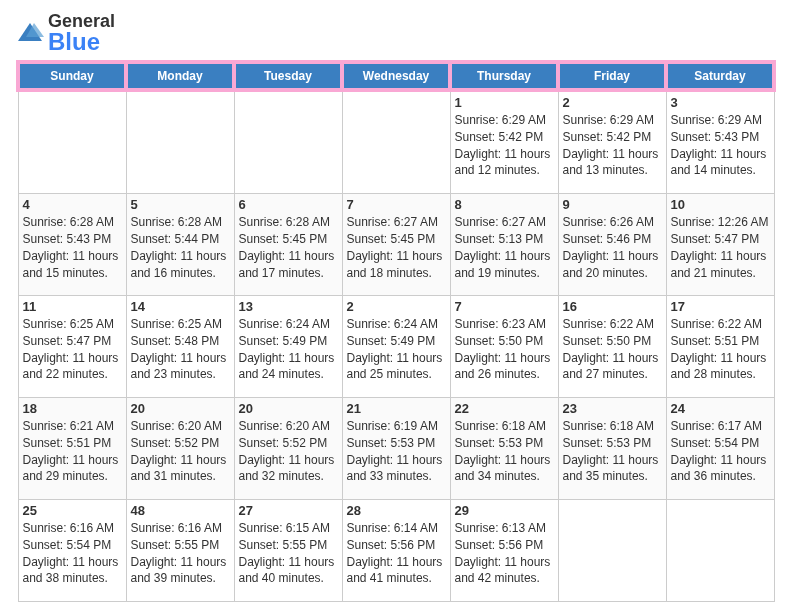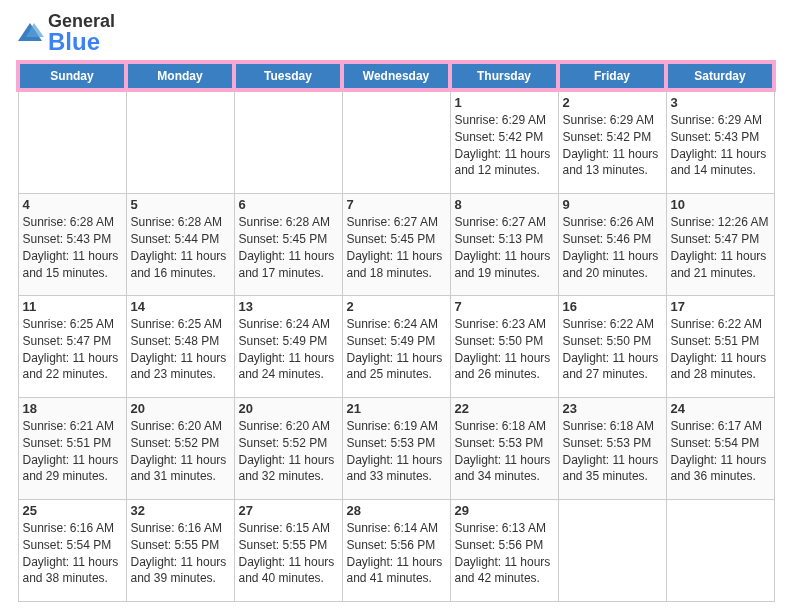--- a/index.html
+++ b/index.html
@@ -290,21 +290,21 @@
           </td>
         </tr>
         <tr>
           <td>
             <div class="day-num">25</div>
             <div class="day-info">Sunrise: 6:16 AM
 Sunset: 5:54 PM
 Daylight: 11 hours and 38 minutes.</div>
           </td>
           <td>
-            <div class="day-num">32</div>
+            <div class="day-num">48</div>
             <div class="day-info">Sunrise: 6:16 AM
 Sunset: 5:55 PM
 Daylight: 11 hours and 39 minutes.</div>
           </td>
           <td>
             <div class="day-num">27</div>
             <div class="day-info">Sunrise: 6:15 AM
 Sunset: 5:55 PM
 Daylight: 11 hours and 40 minutes.</div>
           </td>

